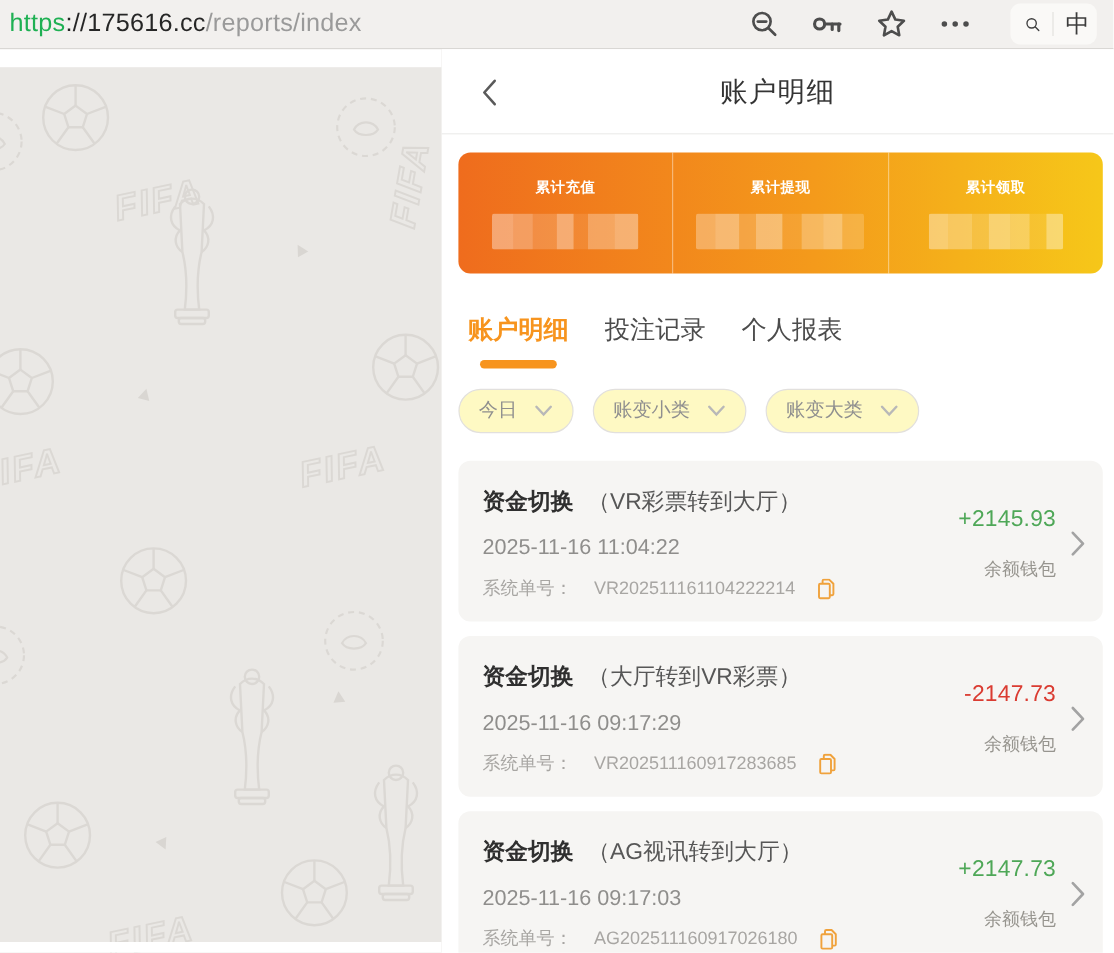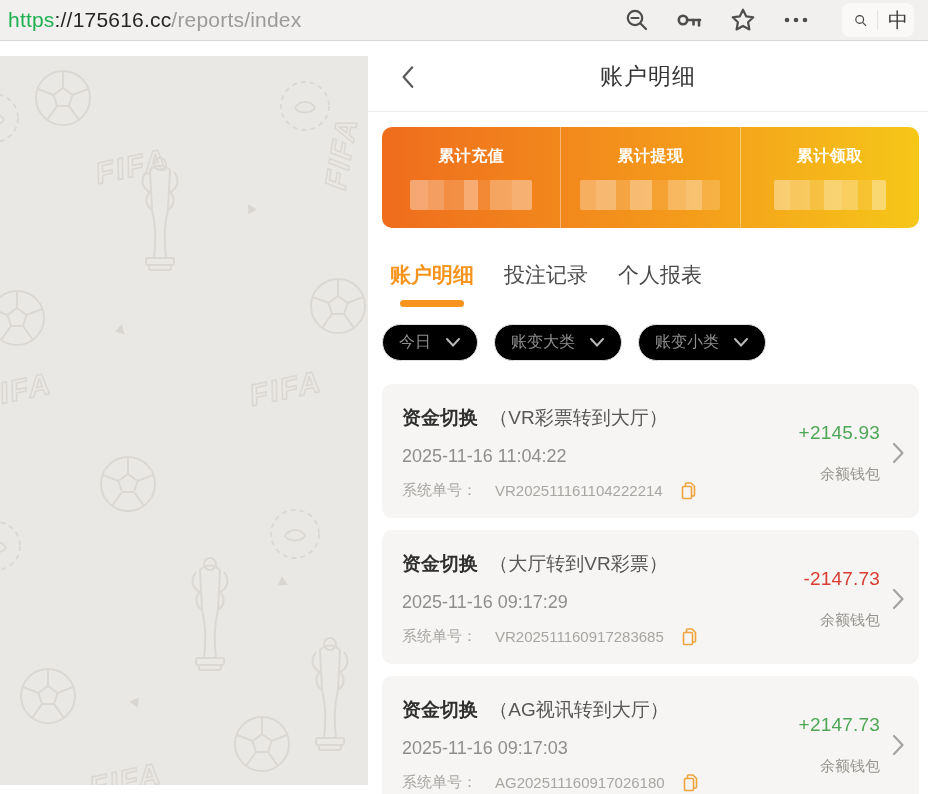--- a/index.html
+++ b/index.html
@@ -38,38 +38,38 @@
   .back-btn { position:absolute; left:28px; top:22px; width:26px; height:26px; cursor:pointer; }
   .page-title { font-size:23px; color:#343434; font-weight:500; letter-spacing:1px; }
 
   
   .summary-card { margin:15px 9px 0 14px; height:101px; border-radius:10px;
     background:linear-gradient(90deg,#ef6c1d 0%,#f49a1b 55%,#f6c719 100%);
     display:flex; align-items:stretch; flex:none; }
   .summary-col { flex:1; display:flex; flex-direction:column; align-items:center;
     justify-content:center; gap:13px; position:relative; }
   .summary-col + .summary-col { border-left:1px solid rgba(255,255,255,.4); }
-  .summary-label { color:#fff; font-size:16px; font-weight:bold; letter-spacing:.5px; }
+  .summary-label { color:#fff; font-size:12px; font-weight:bold; letter-spacing:.5px; }
   .mosaic { display:flex; height:30px; border-radius:2px; overflow:hidden; }
   .mosaic i { display:block; height:100%; }
   .mosaic .a { background:rgba(255,255,255,.38); }
   .mosaic .b { background:rgba(255,255,255,.18); }
   .mosaic .c { background:rgba(255,255,255,.30); }
   .mosaic .d { background:rgba(255,255,255,.10); }
 
   
   .tabs { display:flex; gap:30px; padding:33px 0 0 22px; flex:none; }
   .tab { font-size:21px; color:#4c4c4c; cursor:pointer; display:flex; flex-direction:column; align-items:center; }
   .tab .bar { width:64px; height:7px; border-radius:4px; background:transparent; margin-top:11px; }
   .tab.active { color:#f7941e; font-weight:bold; }
   .tab.active .bar { background:#f7941e; }
 
   
   .filters { display:flex; gap:16px; padding:17px 0 0 14px; flex:none; }
-  .pill { height:37px; border:1px solid #e2e0dd; border-radius:19px; background:#000000;
+  .pill { height:37px; border:1px solid #e2e0dd; border-radius:19px; background:#fef9c3;
     display:flex; align-items:center; gap:14px; padding:0 16px; cursor:pointer; }
   .pill .pill-label { font-size:16px; color:#8f8f8f; }
   .pill svg { display:block; }
 
   
   .rows { margin-top:23px; }
   .row-card { background:#f6f5f3; border-radius:10px; margin:0 9px 12px 14px;
     padding:21px 14px 18px 20px; display:flex; align-items:center; cursor:pointer; }
   .row-info { flex:1; min-width:0; }
   .row-title { font-size:19px; color:#2f2f2f; }
@@ -252,27 +252,27 @@
     </div>
 
     <div class="filters">
       <div class="pill">
         <span class="pill-label">今日</span>
         <svg width="16" height="11" viewBox="0 0 16 11" fill="none" stroke="#b8b8b8" stroke-width="2" stroke-linecap="round">
             <path d="M2 2 L8 8.5 L14 2"></path>
           </svg>
       </div>
       <div class="pill">
-        <span class="pill-label">账变大类</span>
+        <span class="pill-label">账变小类</span>
         <svg width="16" height="11" viewBox="0 0 16 11" fill="none" stroke="#b8b8b8" stroke-width="2" stroke-linecap="round">
             <path d="M2 2 L8 8.5 L14 2"></path>
           </svg>
       </div>
       <div class="pill">
-        <span class="pill-label">账变小类</span>
+        <span class="pill-label">账变大类</span>
         <svg width="16" height="11" viewBox="0 0 16 11" fill="none" stroke="#b8b8b8" stroke-width="2" stroke-linecap="round">
             <path d="M2 2 L8 8.5 L14 2"></path>
           </svg>
       </div>
     </div>
 
     <div class="rows">
 
       <div class="row-card">
         <div class="row-info">

